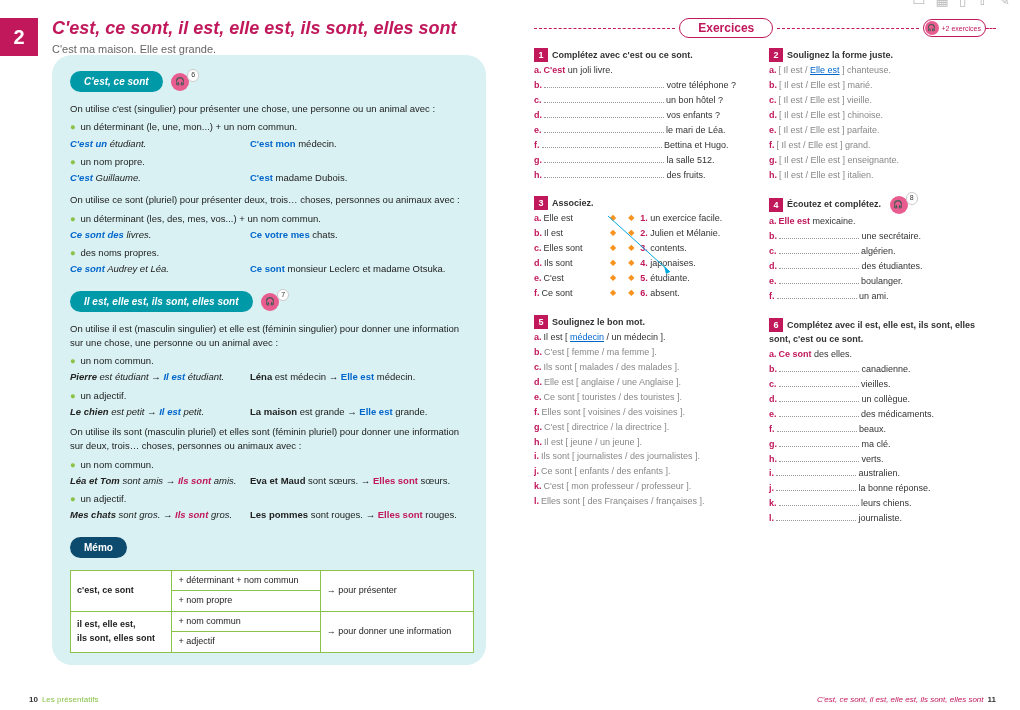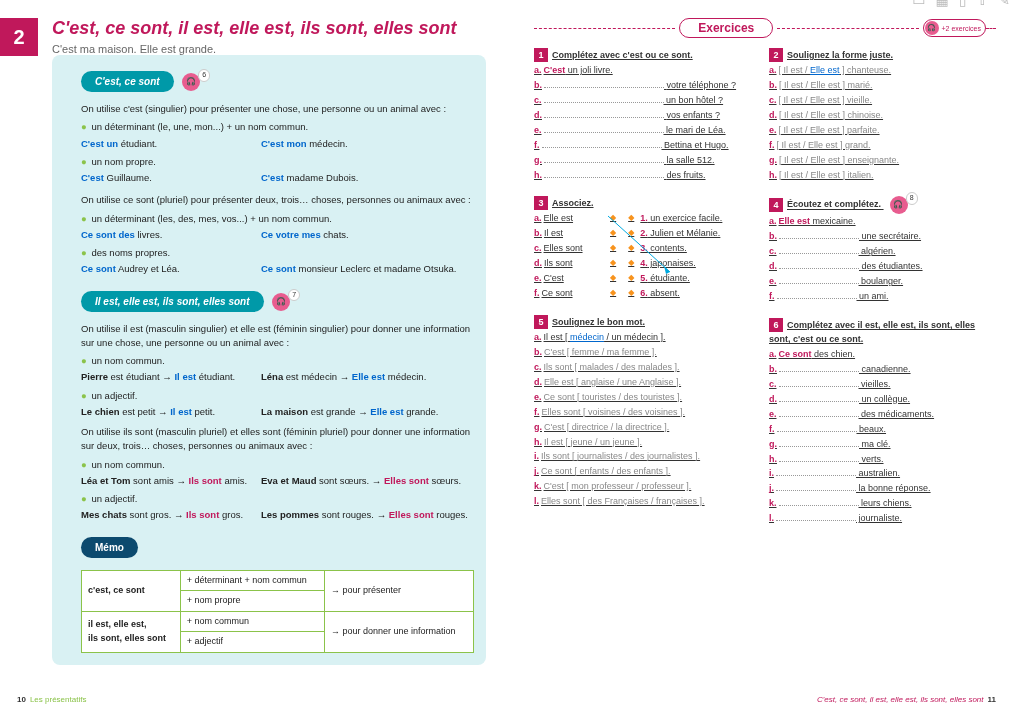--- a/index.html
+++ b/index.html
@@ -18,21 +18,21 @@
   .page-left { padding-left: 8px; }
   .unit-tab {
     position: absolute; left: 0; top: 18px; width: 38px; height: 38px;
     background: #c0185b; color: #fff; font-size: 20px; font-weight: bold;
     display: flex; align-items: center; justify-content: center;
   }
   .left-content { margin-left: 44px; }
   .title { color: #c0185b; font-size: 18px; font-weight: bold; font-style: italic; margin-bottom: 4px; }
   .subtitle { color: #666; font-size: 11px; }
   .lesson-box {
-    background: #d9f1f3; border-radius: 8px; padding: 10px 12px 12px 29px;
+    background: #d9f1f3; border-radius: 20px; padding: 10px 12px 12px 18px;
     font-size: 9.5px; line-height: 1.5; color: #222;
   }
   .pill {
     display: inline-block; background: #0099a8; color: #fff; font-weight: bold;
     font-style: italic; font-size: 10px; padding: 3px 14px; border-radius: 12px;
     margin: 6px 0 6px 0;
   }
   .pill-memo { background: #0c4a6e; font-style: normal; }
   .audio-badge {
     display: inline-flex; align-items: center; justify-content: center;
@@ -41,31 +41,31 @@
     position: relative;
   }
   .audio-badge .num {
     position: absolute; right: -10px; top: -4px; background: #fff;
     border: 1px solid #ccc; border-radius: 8px; font-size: 7px; color: #333;
     padding: 0 3px;
   }
   .rule { margin: 4px 0 2px 0; }
   .bullet { color: #8bc34a; font-weight: bold; margin-right: 2px; }
   .ex-row { display: flex; }
-  .ex-row > span:first-child { flex: 0 0 180px; }
+  .ex-row > span:first-child { flex: 0 0 180px; font-style: italic; }
   .hl-blue { color: #0066cc; font-weight: bold; }
   .hl-pink { color: #c0185b; font-weight: bold; }
   .memo-table {
     border-collapse: collapse; background: #fff; margin-top: 6px; width: 100%;
     font-size: 9px;
   }
   .memo-table td { border: 1px solid #8bc34a; padding: 3px 6px; }
   .memo-table td.first { font-weight: bold; }
   .footer-left {
-    position: absolute; bottom: 6px; left: 17px; font-size: 8px; color: #8bc34a;
+    position: absolute; bottom: 6px; left: 29px; font-size: 8px; color: #8bc34a;
   }
   .footer-left .pg { color: #333; font-weight: bold; margin-right: 4px; }
   .footer-right {
     position: absolute; bottom: 6px; right: 24px; font-size: 8px; color: #c0185b;
     font-style: italic;
   }
   .footer-right .pg { color: #333; font-weight: bold; font-style: normal; margin-left: 4px; }
 
   
   .ex-header {
@@ -82,21 +82,21 @@
   .extra-badge {
     display: inline-flex; align-items: center; border: 1px solid #c0185b;
     border-radius: 10px; font-size: 7px; color: #c0185b; padding: 1px 4px 1px 1px;
     margin-left: 4px; background: #fff;
   }
   .extra-badge .circ {
     width: 14px; height: 14px; border-radius: 50%; background: #e85c8f;
     display: inline-flex; align-items: center; justify-content: center;
     margin-right: 3px;
   }
-  .ex-cols { display: flex; gap: 8px; text-decoration: underline; }
+  .ex-cols { display: flex; gap: 8px; }
   .ex-col { flex: 1; font-size: 9px; line-height: 1.55; }
   .ex-block { margin-bottom: 14px; }
   .ex-num {
     display: inline-block; background: #c0185b; color: #fff; font-weight: bold;
     width: 14px; height: 14px; text-align: center; line-height: 14px; font-size: 9px;
     margin-right: 4px;
   }
   .ex-title { font-weight: bold; }
   .ex-line { margin: 1px 0; }
   .letter { color: #c0185b; font-weight: bold; margin-right: 2px; }
@@ -342,21 +342,21 @@
               <div class="ex-line"><span class="letter">b.</span><span class="dots"></span> une secrétaire.</div>
               <div class="ex-line"><span class="letter">c.</span><span class="dots"></span> algérien.</div>
               <div class="ex-line"><span class="letter">d.</span><span class="dots"></span> des étudiantes.</div>
               <div class="ex-line"><span class="letter">e.</span><span class="dots"></span> boulanger.</div>
               <div class="ex-line"><span class="letter">f.</span><span class="dots"></span> un ami.</div>
             </div>
         </div>
 
         <div class="ex-block">
           <div><span class="ex-num">6</span><span class="ex-title">Complétez avec il est, elle est, ils sont, elles sont, c'est ou ce sont.</span></div>
-          <div class="ex-line"><span class="letter">a.</span><span class="hl-pink">Ce sont</span><span> des chien.</span></div>
+          <div class="ex-line"><span class="letter">a.</span><span class="hl-pink">Ce sont</span><span> des elles.</span></div>
           <div id="ex6-rows">
               <div class="ex-line"><span class="letter">b.</span><span class="dots"></span> canadienne.</div>
               <div class="ex-line"><span class="letter">c.</span><span class="dots"></span> vieilles.</div>
               <div class="ex-line"><span class="letter">d.</span><span class="dots"></span> un collègue.</div>
               <div class="ex-line"><span class="letter">e.</span><span class="dots"></span> des médicaments.</div>
               <div class="ex-line"><span class="letter">f.</span><span class="dots"></span> beaux.</div>
               <div class="ex-line"><span class="letter">g.</span><span class="dots"></span> ma clé.</div>
               <div class="ex-line"><span class="letter">h.</span><span class="dots"></span> verts.</div>
               <div class="ex-line"><span class="letter">i.</span><span class="dots"></span> australien.</div>
               <div class="ex-line"><span class="letter">j.</span><span class="dots"></span> la bonne réponse.</div>

